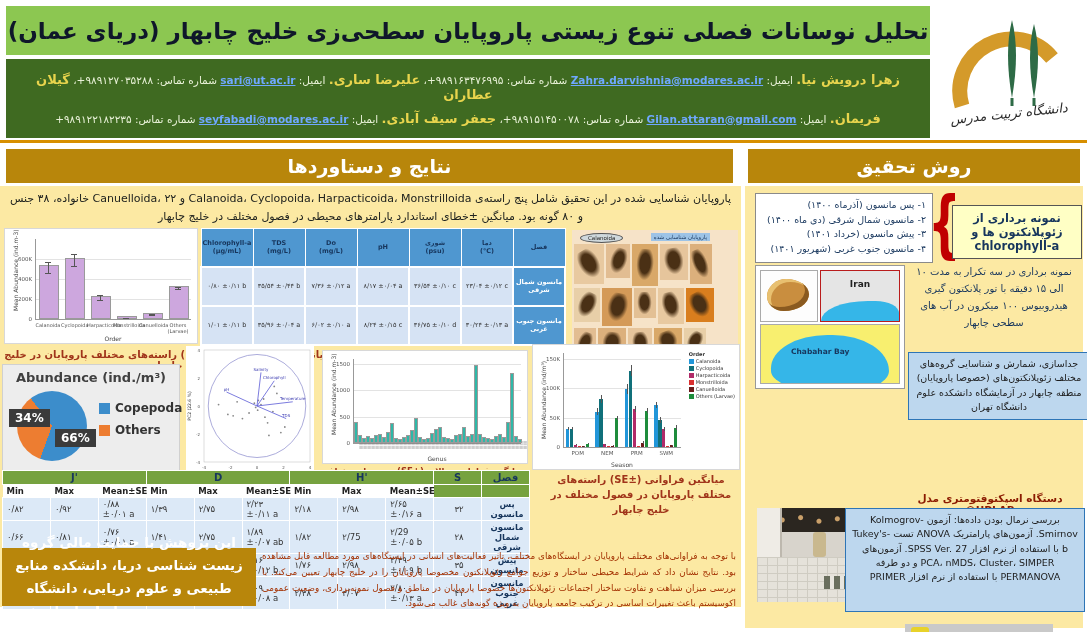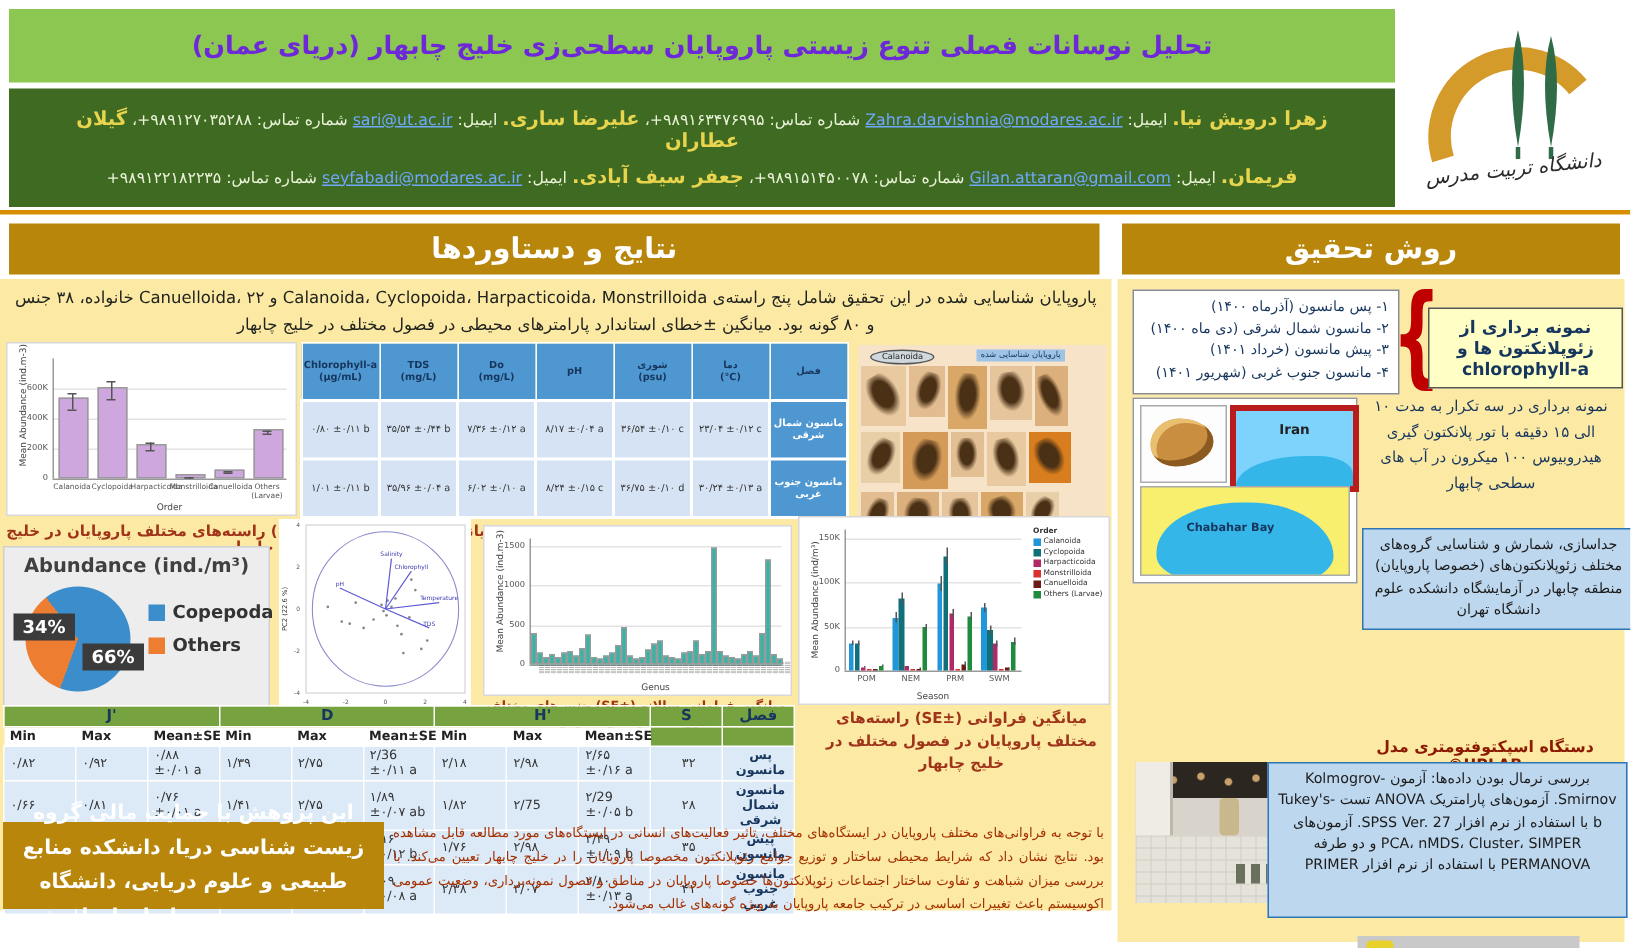--- a/index.html
+++ b/index.html
@@ -1,23 +1,23 @@
 <!DOCTYPE html>
 <html lang="fa"><head>
 <meta charset="utf-8">
 <style>
   html,body{margin:0;padding:0;background:#ffffff;font-family:"DejaVu Sans",sans-serif;}
   .poster{position:relative;width:1087px;height:632px;background:#ffffff;overflow:hidden;}
   .abs{position:absolute;}
   .title-bar{left:6px;top:6px;width:924px;height:49px;background:#8cc751;display:flex;align-items:center;justify-content:center;}
-  .title-bar span{color:#6d28d9;font-weight:bold;font-size:17px;direction:rtl;}
+  .title-bar span{color:#0f172a;font-weight:bold;font-size:23px;direction:rtl;}
   .authors-bar{left:6px;top:59px;width:924px;height:79px;background:#3f6a21;color:#e9f2d8;font-size:10.5px;display:flex;flex-direction:column;align-items:center;justify-content:center;gap:9px;}
   .authors-line{direction:rtl;text-align:center;width:96%;}
   .authors-line .nm{color:#e8d44d;font-weight:bold;font-size:13px;}
-  .authors-line a{color:#6fa8ff;text-decoration:underline;font-weight:normal;}
+  .authors-line a{color:#6fa8ff;text-decoration:underline;font-weight:bold;}
   .gold-line{left:0;top:140px;width:1087px;height:3px;background:#d78f00;}
   .logo-box{left:934px;top:2px;width:150px;height:136px;background:#ffffff;}
   .logo-cal{position:absolute;left:2px;top:104px;width:146px;text-align:center;font-size:13px;color:#2a2a2a;font-style:italic;transform:rotate(-6deg);}
   .banner{height:34px;background:#b8860b;display:flex;align-items:center;justify-content:center;}
   .banner span{color:#ffffff;font-weight:bold;font-size:19px;direction:rtl;}
   .panel{background:#fce9a3;}
   .intro{direction:rtl;text-align:center;color:#20231f;font-size:11px;line-height:1.65;}
   .chartbox{background:#ffffff;border:1px solid #d8d8d8;}
   .cap{direction:rtl;color:#a0341a;font-weight:bold;font-size:10px;text-align:center;}
   table{border-collapse:collapse;}
@@ -53,21 +53,21 @@
   .funding{background:#b8860b;color:#ffffff;font-weight:bold;font-size:13.5px;direction:rtl;text-align:center;display:flex;align-items:center;justify-content:center;line-height:1.7;padding:4px 8px;box-sizing:border-box;}
   .conclusion{direction:rtl;text-align:justify;color:#a33000;font-size:8.8px;line-height:1.8;}
   .collage{background:#f6e3c8;display:flex;flex-wrap:wrap;gap:2px;align-content:flex-start;padding:2px;box-sizing:border-box;overflow:hidden;position:relative;}
   .tile{position:relative;flex:0 0 auto;}
   .blob{position:absolute;left:15%;top:12%;width:70%;height:76%;background:radial-gradient(ellipse at 50% 45%, #4a3015 0 40%, rgba(74,48,21,0.45) 55%, transparent 68%);transform:rotate(18deg);}
   .collage-label{position:absolute;right:28px;top:3px;background:#9dc3e6;color:#17365d;font-size:5.5px;direction:rtl;padding:1px 3px;z-index:5;}
   .order-oval{position:absolute;left:8px;top:3px;background:#cfd8dc;border:1px solid #555;border-radius:50%;font-size:5.5px;color:#222;padding:1px 7px;z-index:5;}
   .map-box{background:#ffffff;border:1px solid #999;}
   .map-iran-mini{position:absolute;left:4px;top:4px;width:56px;height:50px;border:1px solid #aaa;background:#fdfdfd;}
   .map-iran-mini .land{position:absolute;left:6px;top:8px;width:42px;height:32px;background:#c98e3f;border-radius:46% 54% 60% 40%/55% 48% 52% 45%;box-shadow:inset -4px -4px 0 #8a5a20, inset 4px 3px 0 #e8c070;}
-  .map-sea{position:absolute;left:64px;top:4px;width:78px;height:50px;background:#7dd3fc;overflow:hidden;border:4px solid #b91c1c;}
+  .map-sea{position:absolute;left:64px;top:4px;width:78px;height:50px;background:#e5e5e5;overflow:hidden;border:1px solid #b91c1c;}
   .map-sea .water{position:absolute;left:0;bottom:0;width:100%;height:40%;background:#35b6e8;border-radius:60% 30% 0 0/100% 60% 0 0;}
   .map-sea .lbl{position:absolute;left:50%;top:8px;transform:translateX(-50%);font-weight:bold;font-size:9px;color:#222;}
   .map-bay{position:absolute;left:4px;top:58px;width:138px;height:58px;background:#f8ef6f;overflow:hidden;border:1px solid #aaa;}
   .map-bay .water{position:absolute;left:10px;top:10px;width:118px;height:58px;background:#35b6e8;border-radius:50% 50% 45% 55%/60% 65% 40% 40%;}
   .map-bay .lbl{position:absolute;left:30px;top:22px;font-weight:bold;font-size:7.5px;color:#17365d;}
   .photo-lab{background:#d8d4cc;overflow:hidden;position:relative;}
   .photo-lab .board{position:absolute;left:10%;top:0;width:80%;height:26%;background:#2b2620;background-image:radial-gradient(circle at 12% 50%, #caa06a 0 2px, transparent 3px),radial-gradient(circle at 30% 40%, #caa06a 0 2px, transparent 3px),radial-gradient(circle at 48% 55%, #caa06a 0 2px, transparent 3px),radial-gradient(circle at 66% 45%, #caa06a 0 2px, transparent 3px),radial-gradient(circle at 84% 52%, #caa06a 0 2px, transparent 3px);}
   .photo-lab .door{position:absolute;left:0;top:0;width:18%;height:100%;background:#efece6;border-right:2px solid #bdb8ae;}
   .photo-lab .floor{position:absolute;left:0;bottom:0;width:100%;height:48%;background:#e5e2da;background-image:linear-gradient(#cfccc2 1px, transparent 1px),linear-gradient(90deg,#cfccc2 1px, transparent 1px);background-size:10px 8px;}
   .photo-lab .scope{position:absolute;left:44%;top:26%;width:10%;height:26%;background:#c9b88e;border-radius:3px;}
@@ -500,21 +500,21 @@
             <th class="sub">Mean±SE</th>
             <th class="grp"></th>
             <th class="grp"></th>
           </tr>
           <tr>
             <td>۰/۸۲</td>
             <td>۰/۹۲</td>
             <td>۰/۸۸ ±۰/۰۱ a</td>
             <td>۱/۳۹</td>
             <td>۲/۷۵</td>
-            <td>۲/36 ±۰/۱۱ a</td>
+            <td>۲/۲۳ ±۰/۱۱ a</td>
             <td>۲/۱۸</td>
             <td>۲/۹۸</td>
             <td>۲/۶۵ ±۰/۱۶ a</td>
             <td style="text-align:center">۳۲</td>
             <td class="season">پس مانسون</td>
           </tr>
           <tr>
             <td>۰/۶۶</td>
             <td>۰/۸۱</td>
             <td>۰/۷۶ ±۰/۰۱ a</td>

